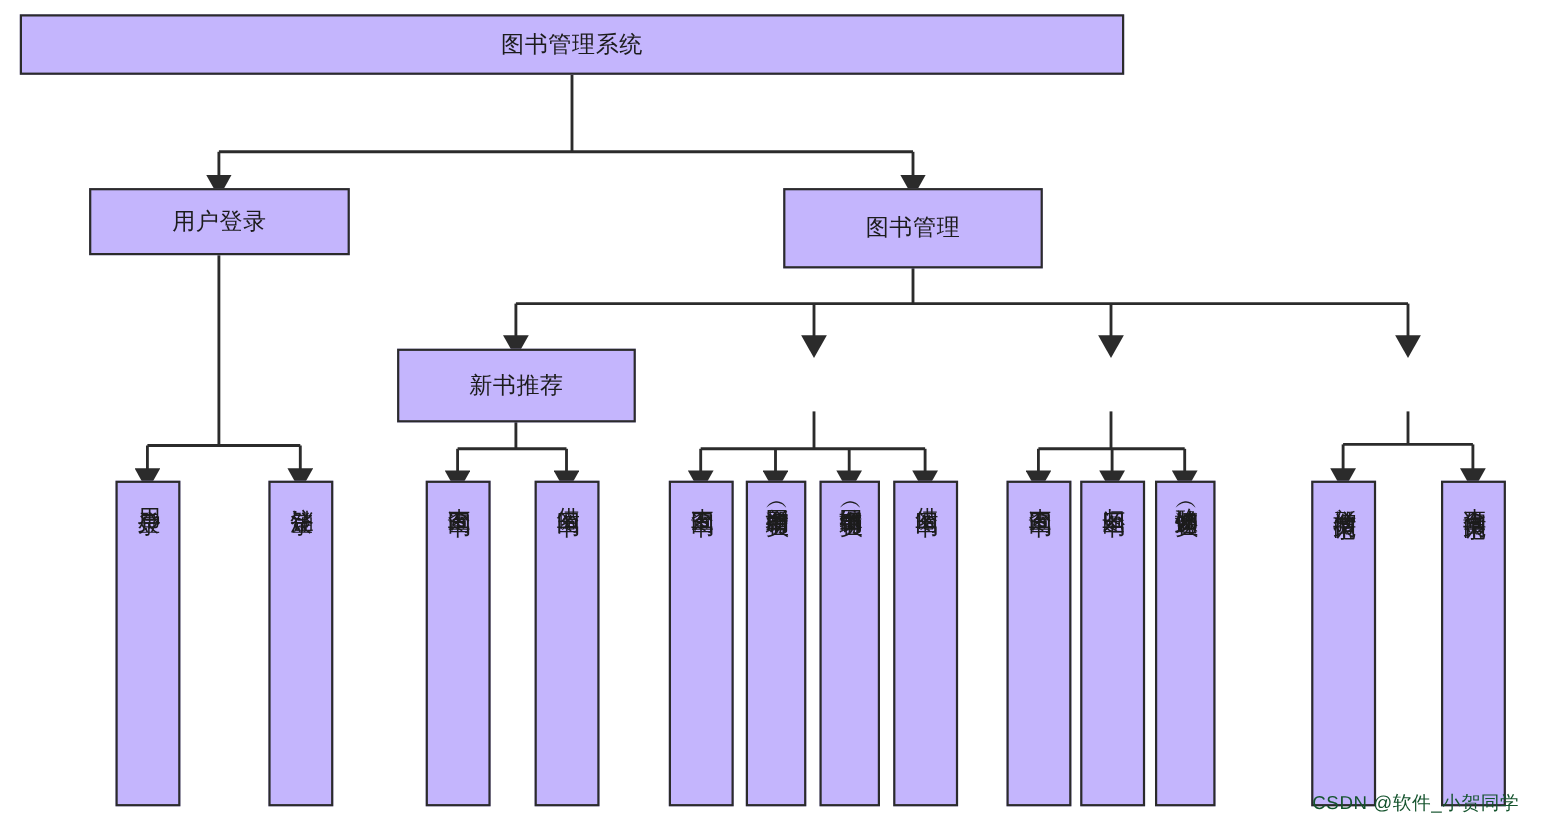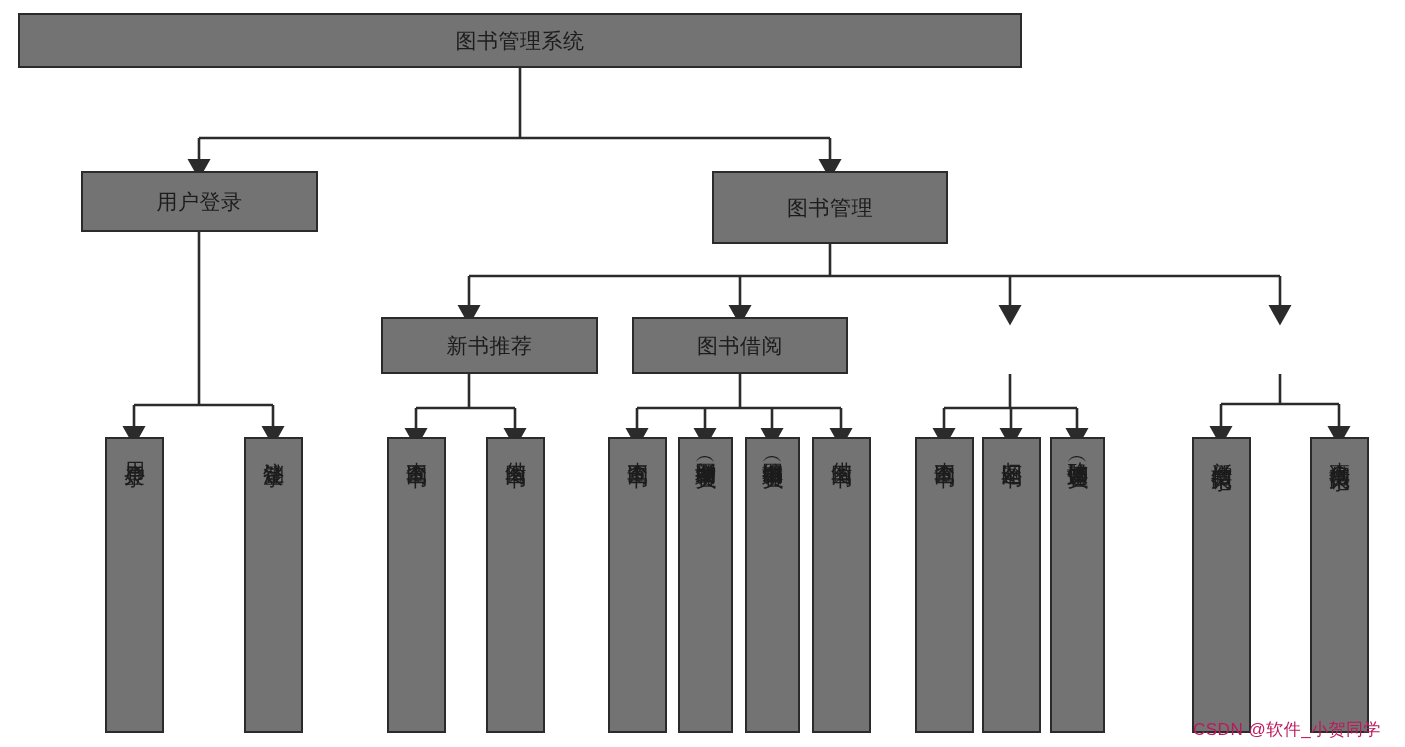--- a/index.html
+++ b/index.html
@@ -21,21 +21,21 @@
     position: absolute;
     left: 0;
     top: 0;
     width: 1405px;
     height: 747px;
     pointer-events: none;
   }
   .node {
     position: absolute;
     box-sizing: border-box;
-    background: #737373;
+    background: #c4b5fd;
     border: 2px solid #2b2b2b;
     display: flex;
     align-items: center;
     justify-content: center;
     color: #1c1c1c;
     text-align: right;
   }
   .node.horiz .label {
     font-size: 21px;
     line-height: 1.2;
@@ -54,21 +54,21 @@
     line-height: 1.25;
     letter-spacing: 2px;
     white-space: nowrap;
   }
   .node.vert.tall .label {
     letter-spacing: 1px;
   }
   .watermark {
     position: absolute;
     font-size: 17px;
-    color: #be185d;
+    color: #14532d;
     white-space: nowrap;
     letter-spacing: 0.5px;
   }
 </style>
 </head>
 <body>
 
 <div id="stage">
 
   <svg class="wires" viewBox="0 0 1405 747" xmlns="http://www.w3.org/2000/svg">
@@ -126,25 +126,22 @@
     <span class="label">图书管理系统</span>
   </div>
 
   <div class="node horiz" id="n-l2_user_login" style="left: 81px; top: 171px; width: 237px; height: 61px;">
     <span class="label">用户登录</span>
   </div>
   <div class="node horiz" id="n-l2_book_mgmt" style="left: 712px; top: 171px; width: 236px; height: 73px;">
     <span class="label">图书管理</span>
   </div>
 
-  <div class="node horiz" id="n-l3_new_book_rec" style="left: 361px; top: 317px; width: 217px; height: 57px; margin-left: 20px;">
+  <div class="node horiz" id="n-l3_new_book_rec" style="left: 361px; top: 317px; width: 217px; height: 67px;">
     <span class="label">新书推荐</span>
-  </div>
-  <div class="node horiz" id="n-l3_book_borrow" style="left: 632px; top: 317px; width: 216px; height: 57px;">
-    <span class="label">图书借阅</span>
   </div>
 
   <div class="node vert" id="n-leaf_user_login" style="left: 105px; top: 437px; width: 59px; height: 296px;">
     <span class="label">用户登录</span>
   </div>
   <div class="node vert" id="n-leaf_logout" style="left: 244px; top: 437px; width: 59px; height: 296px;">
     <span class="label">注销登录</span>
   </div>
 
   <div class="node vert" id="n-leaf_query_book_1" style="left: 387px; top: 437px; width: 59px; height: 296px;">

